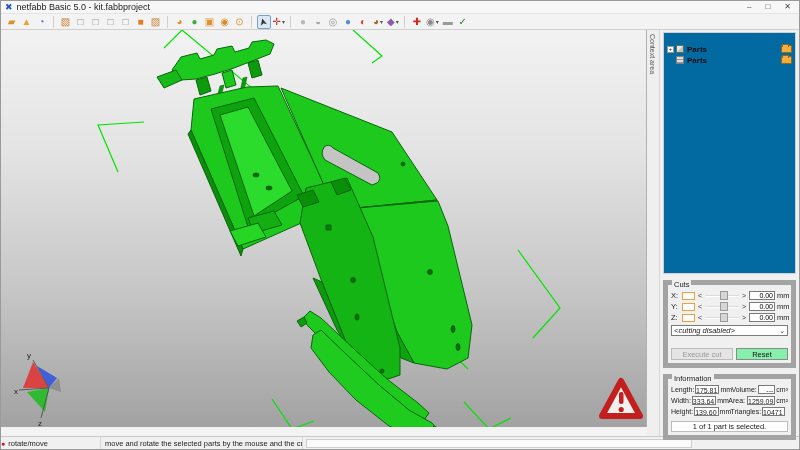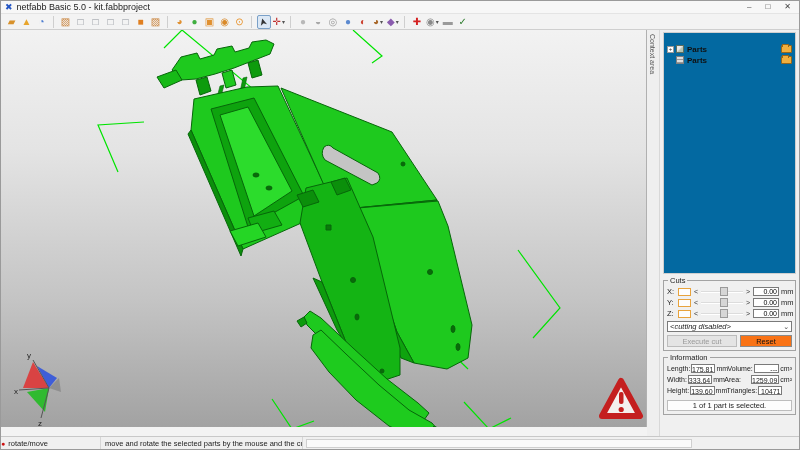--- a/index.html
+++ b/index.html
@@ -56,44 +56,44 @@
   .tree-expander.empty { border-color:transparent; background:transparent; }
   .tree-icon { width:8px; height:8px; margin-right:3px; }
   .tree-icon.parts-icon { background:linear-gradient(135deg,#e8e8e8 40%,#b9c4b2 60%); border:1px solid #5f6f5f; }
   .tree-icon.slices-icon { background:repeating-linear-gradient(0deg,#9a9a9a 0 1px,#dedede 1px 3px); border:1px solid #808080; }
   .tree-label { font-weight:bold; flex:1; }
   .folder-btn { width:11px; height:8px; background:#f0af3e; border:1px solid #96661a;
     border-radius:1px; position:relative; margin-right:2px; }
   .folder-btn::before { content:""; position:absolute; left:0; top:-2px; width:5px; height:2px;
     background:#f0af3e; border:1px solid #96661a; border-bottom:none; }
 
-  .groupbox { position:relative; border:1px solid #a3a3a3; margin-top:6px; padding:5px 3px 3px 3px; }
+  .groupbox { position:relative; border:5px solid #a3a3a3; margin-top:6px; padding:5px 3px 3px 3px; }
   .groupbox-label { position:absolute; top:-5px; left:4px; background:#f0f0f0;
     font-size:7.5px; color:#222; padding:0 2px; }
 
   .cut-row { display:flex; align-items:center; height:11px; font-size:7.5px; color:#222; gap:2px; }
   .cut-axis-lbl { width:9px; }
   .cut-color-btn { width:13px; height:8px; background:#fdfdfd; border:1px solid #e8a33d; }
   .cut-arrow { width:6px; text-align:center; font-size:7px; color:#333; }
   .cut-slider { flex:1; height:9px; position:relative; }
   .cut-slider-track { position:absolute; left:0; right:0; top:4px; height:2px; background:#dcdcdc;
     border-bottom:1px solid #fff; }
   .cut-slider-handle { position:absolute; left:45%; top:0; width:8px; height:9px;
     background:#d6d6d6; border:1px solid #9a9a9a; }
   .cut-input { width:26px; height:9px; border:1px solid #7a7a7a; background:#fff;
     font-size:7px; text-align:right; padding-right:1px; font-family:"Liberation Sans",sans-serif; }
   .cut-unit { width:11px; }
   .combo { margin-top:2px; height:11px; background:#fff; border:1px solid #7a7a7a;
     display:flex; align-items:center; font-size:7.5px; color:#222; padding:0 2px; }
   .combo-text { flex:1;font-style:italic; }
   .combo-chevron { font-size:7px; color:#444; }
-  .cut-buttons { display:flex; gap:3px; margin-top:3px; }
+  .cut-buttons { display:flex; gap:3px; margin-top:12px; }
   .btn { height:12px; font-size:7.5px; display:flex; align-items:center; justify-content:center; }
   .btn-disabled { flex:1; background:#e4e4e4; border:1px solid #bcbcbc; color:#9a9a9a; }
-  .btn-normal { width:52px; background:#f97316; border:1px solid #8a8a8a; color:#111; }
+  .btn-normal { width:52px; background:#86efac; border:1px solid #8a8a8a; color:#111; }
 
   .info-row { display:flex; align-items:center; height:11px; font-size:7px; color:#222; gap:1px; }
   .info-lbl-l { width:23px; }
   .info-box-l { width:27px; }
   .info-unit-l { width:10px; }
   .info-lbl-r { width:31px; }
   .info-box-r { width:33px; }
   .info-unit-r { width:12px; }
   .info-box { height:9px; border:1px solid #7a7a7a; background:#fff; text-align:right;
     padding:1px 1px 0 0; font-size:7px; }

